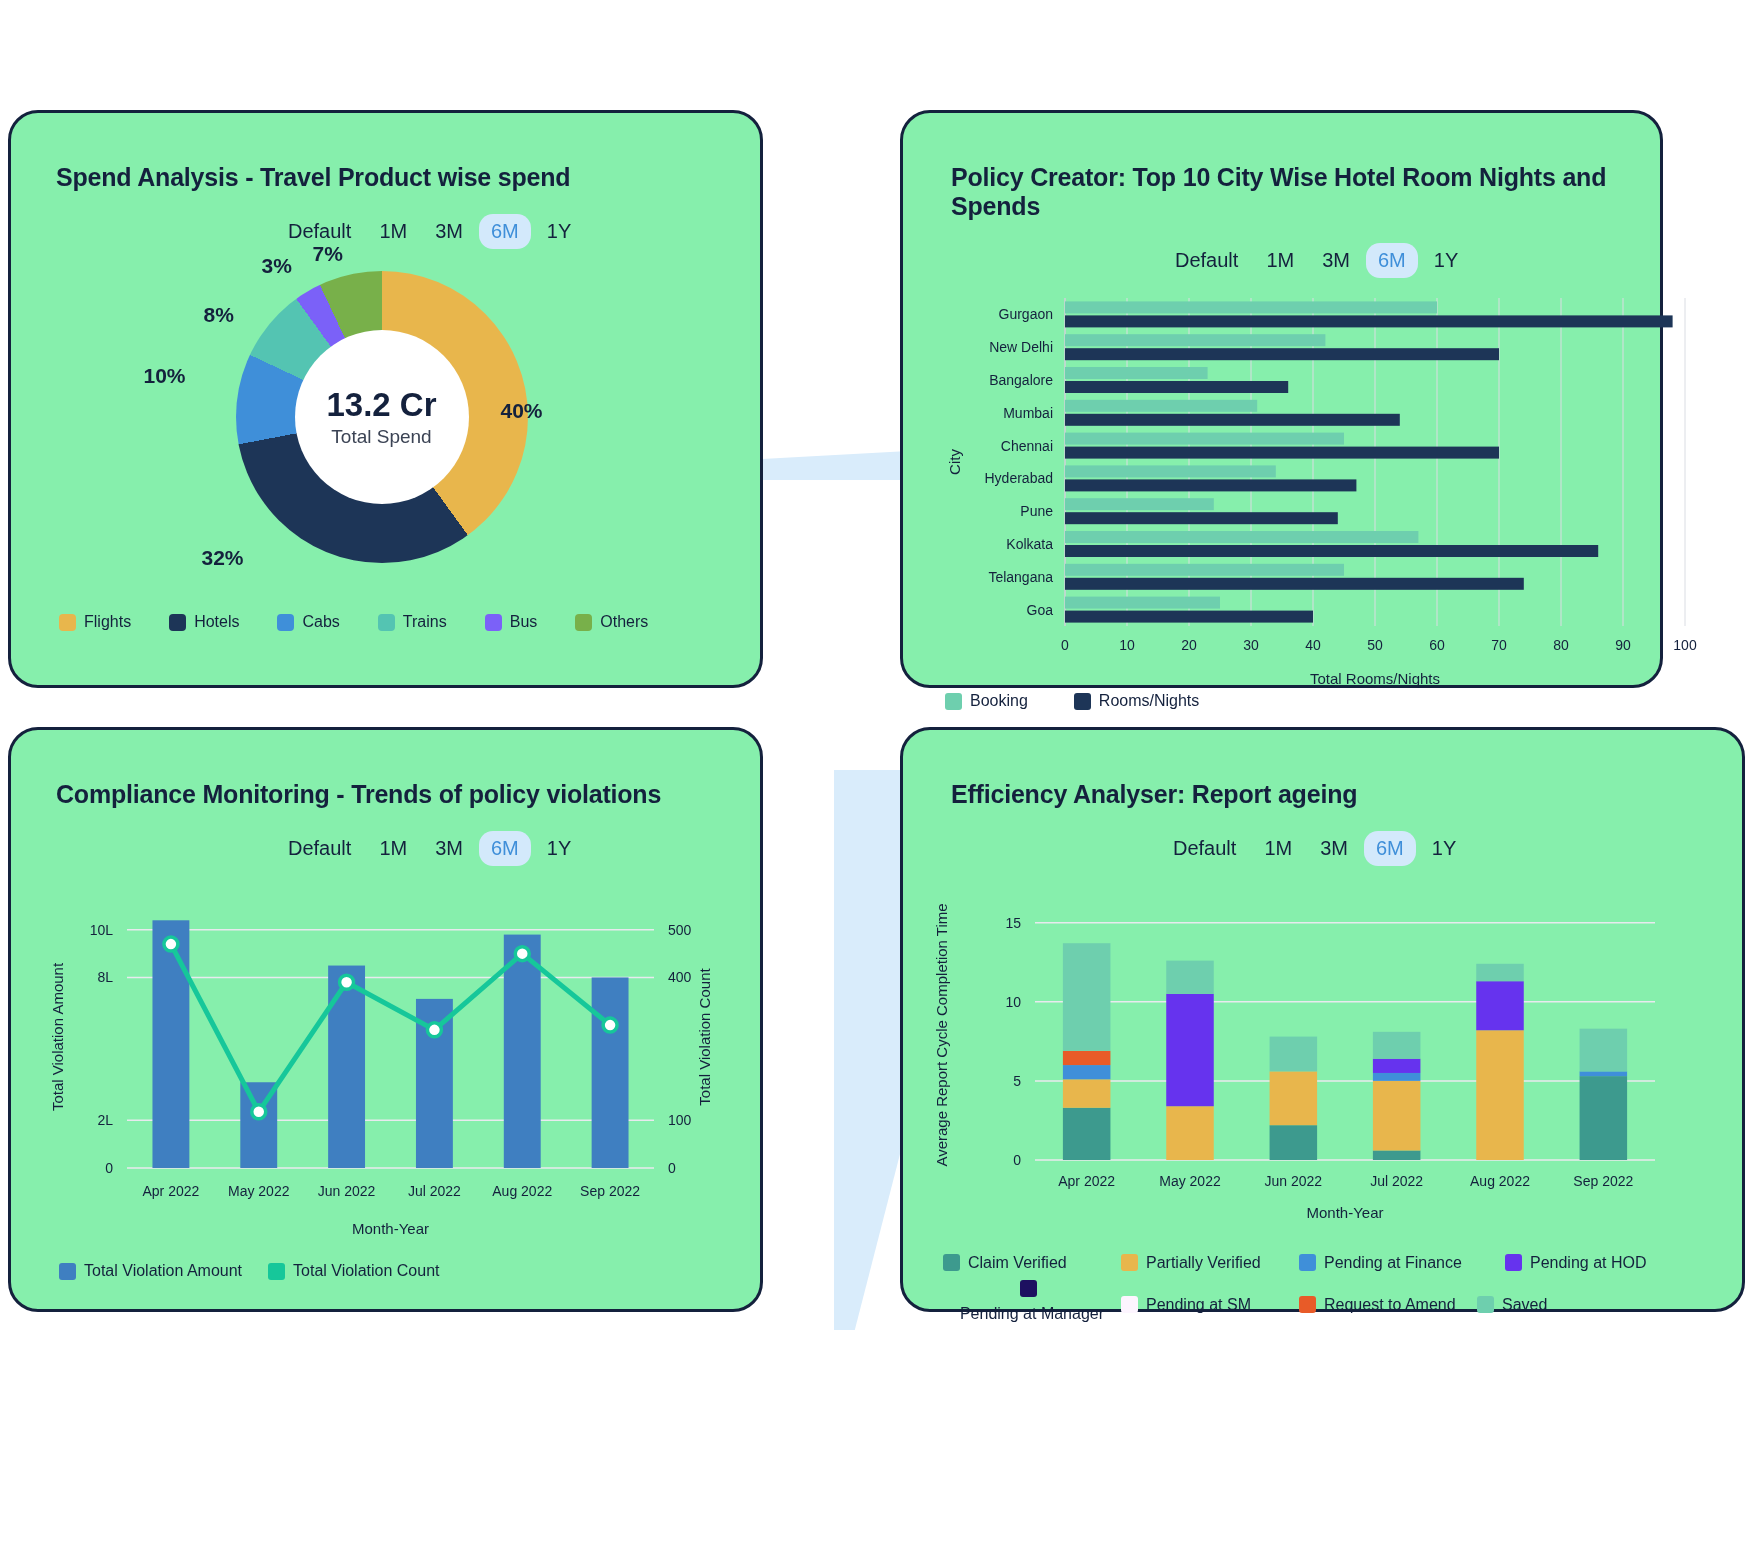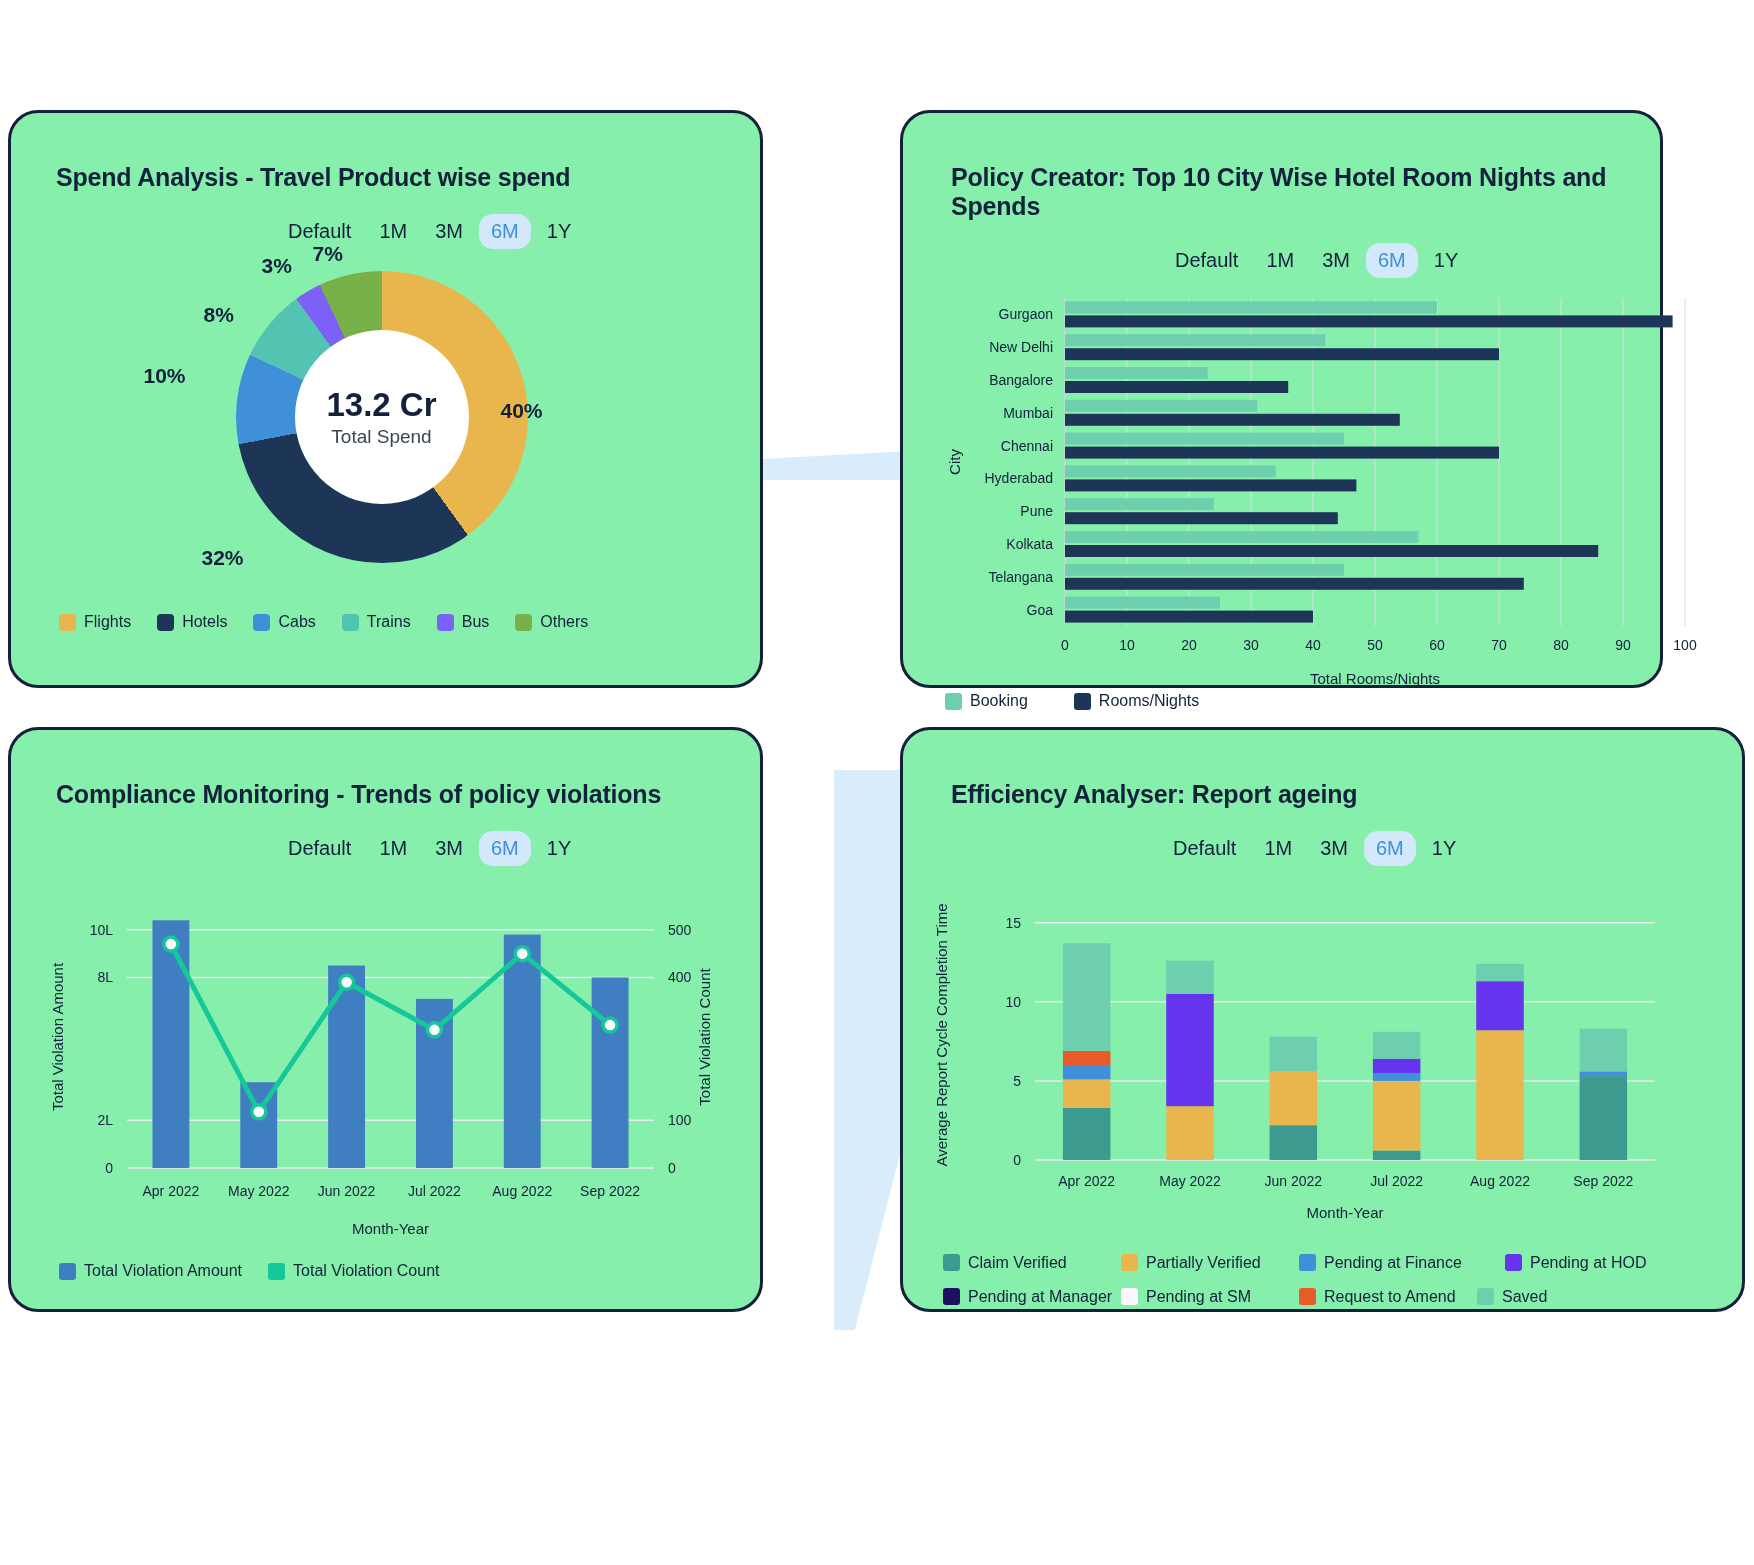--- a/index.html
+++ b/index.html
@@ -103,21 +103,21 @@
       <div class="donut-sub">Total Spend</div>
     </div>
     <div class="pct-label" style="left:395px; top:138px;">40%</div>
     <div class="pct-label" style="left:96px; top:285px;">32%</div>
     <div class="pct-label" style="left:38px; top:103px;">10%</div>
     <div class="pct-label" style="left:98px; top:42px;">8%</div>
     <div class="pct-label" style="left:156px; top:-7px;">3%</div>
     <div class="pct-label" style="left:207px; top:-19px;">7%</div>
   </div>
 
-  <div class="legend" id="legend-spend" style="margin:22px 0 0 48px;">
+  <div class="legend" id="legend-spend" style="margin:22px 0 0 48px;gap:12px;">
       <div class="legend-item">
         <span class="swatch" style="background: rgb(232, 182, 76); border-radius: 4px;"></span>
         <span>Flights</span>
       </div>
       <div class="legend-item">
         <span class="swatch" style="background: rgb(29, 53, 87); border-radius: 4px;"></span>
         <span>Hotels</span>
       </div>
       <div class="legend-item">
         <span class="swatch" style="background: rgb(63, 143, 217); border-radius: 4px;"></span>
@@ -341,21 +341,21 @@
         <span>Partially Verified</span>
       </div>
       <div class="legend-item" style="width: 178px; margin-right: 0px;">
         <span class="swatch" style="background: rgb(63, 143, 217); border-radius: 3px;"></span>
         <span>Pending at Finance</span>
       </div>
       <div class="legend-item" style="width: 178px; margin-right: 0px; margin-left: 28px;">
         <span class="swatch" style="background: rgb(102, 51, 238); border-radius: 3px;"></span>
         <span>Pending at HOD</span>
       </div>
-      <div class="legend-item" style="width: 178px; margin-right: 0px;">
+      <div class="legend-item" style="width: 178px; margin-right: 0px; flex-direction: column;">
         <span class="swatch" style="background: rgb(29, 16, 96); border-radius: 3px;"></span>
         <span>Pending at Manager</span>
       </div>
       <div class="legend-item" style="width: 178px; margin-right: 0px;">
         <span class="swatch" style="background: rgb(253, 245, 255); border-radius: 3px;"></span>
         <span>Pending at SM</span>
       </div>
       <div class="legend-item" style="width: 178px; margin-right: 0px;">
         <span class="swatch" style="background: rgb(232, 91, 40); border-radius: 3px;"></span>
         <span>Request to Amend</span>

